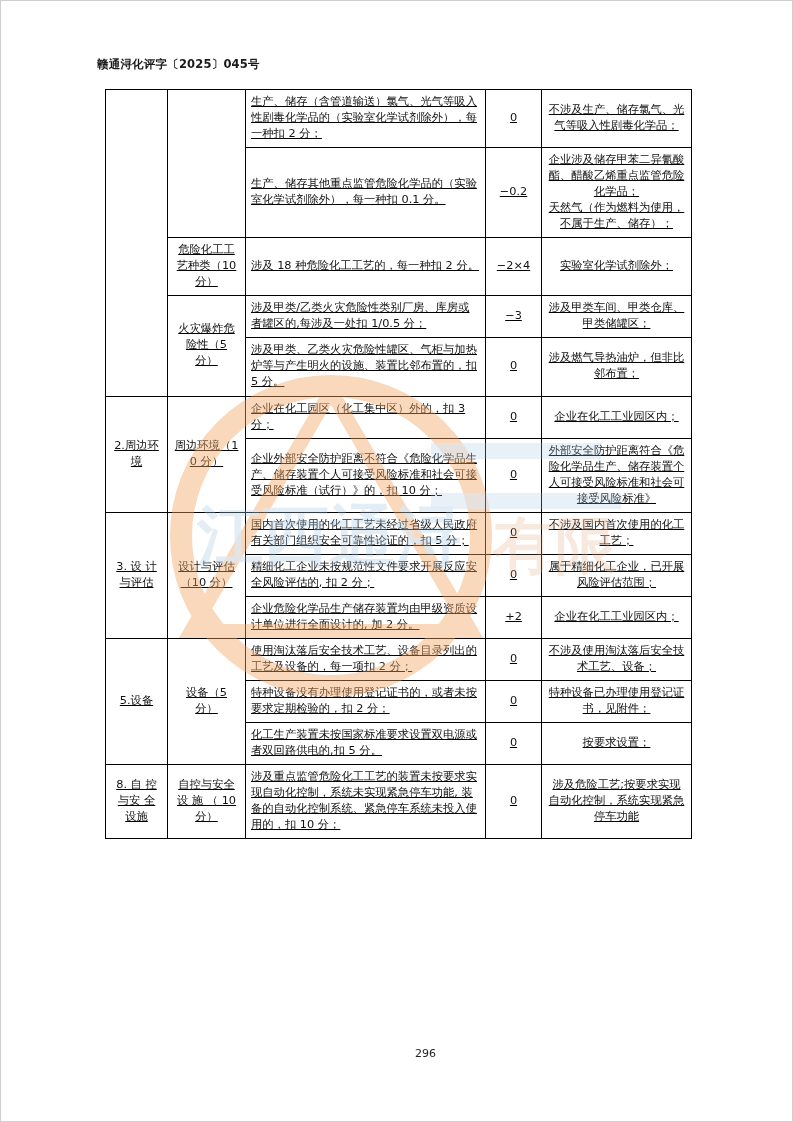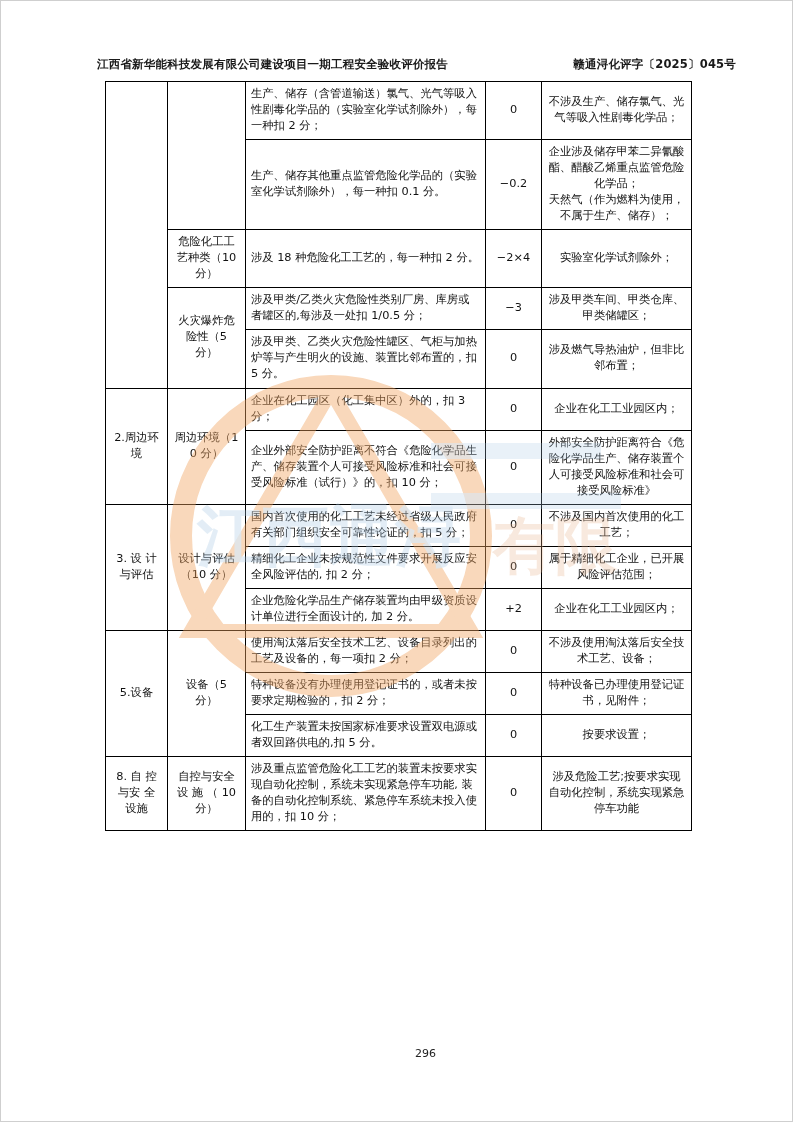--- a/index.html
+++ b/index.html
@@ -47,27 +47,28 @@
     width: 793px;
     height: 420px;
     pointer-events: none;
     z-index: 5;
     opacity: 0.5;
   }
 
   
   table.grid {
     position: absolute;
-    top: 80px;
+    top: 88px;
     left: 104px;
     width: 586px;
     border-collapse: collapse;
     table-layout: fixed;
     z-index: 3;
     background: transparent;
+    text-decoration: underline;
   }
   table.grid td {
     border: 1px solid #000000;
     vertical-align: middle;
     padding: 4px 5px 5px 5px;
     font-size: 11.3px;
     line-height: 1.42;
     color: #111;
     font-family: "DejaVu Sans", sans-serif;
     word-break: break-all;
@@ -93,21 +94,20 @@
     font-family: "DejaVu Sans", sans-serif;
     margin-left: 28px;
   }
 </style>
 </head>
 <body>
 
 <div class="page">
 
   <div class="header">
-    <div class="header-left">江西省新华能科技发展有限公司建设项目一期工程安全验收评价报告</div>
     <div class="header-right">赣通浔化评字〔2025〕045号</div>
   </div>
 
   <svg class="watermark" viewBox="0 0 793 420" xmlns="http://www.w3.org/2000/svg">
     <g opacity="0.85">
       <circle cx="330" cy="205" r="150" fill="none" stroke="#f0a35e" stroke-width="22"></circle>
       <path d="M330 60 L470 300 L190 300 Z" fill="none" stroke="#f0a35e" stroke-width="14"></path>
       <g fill="#a8c9e4" font-family="DejaVu Sans, sans-serif" font-size="66" font-weight="bold" opacity="0.75">
         <text x="196" y="228">江西通浔</text>
       </g>

